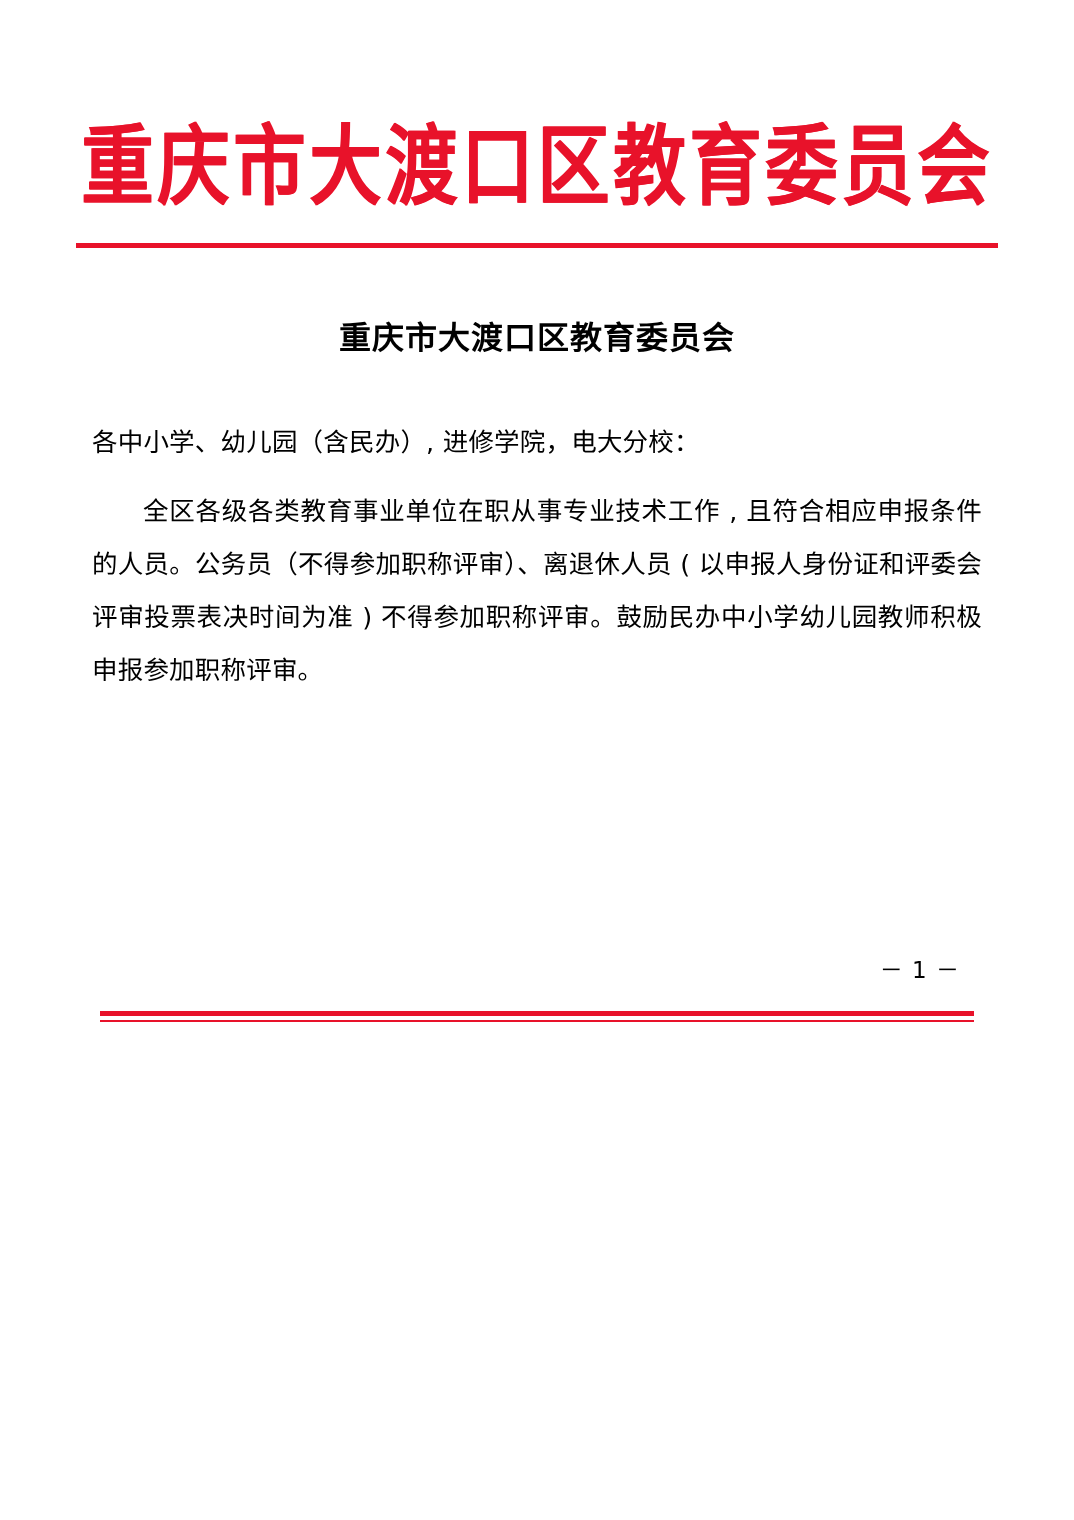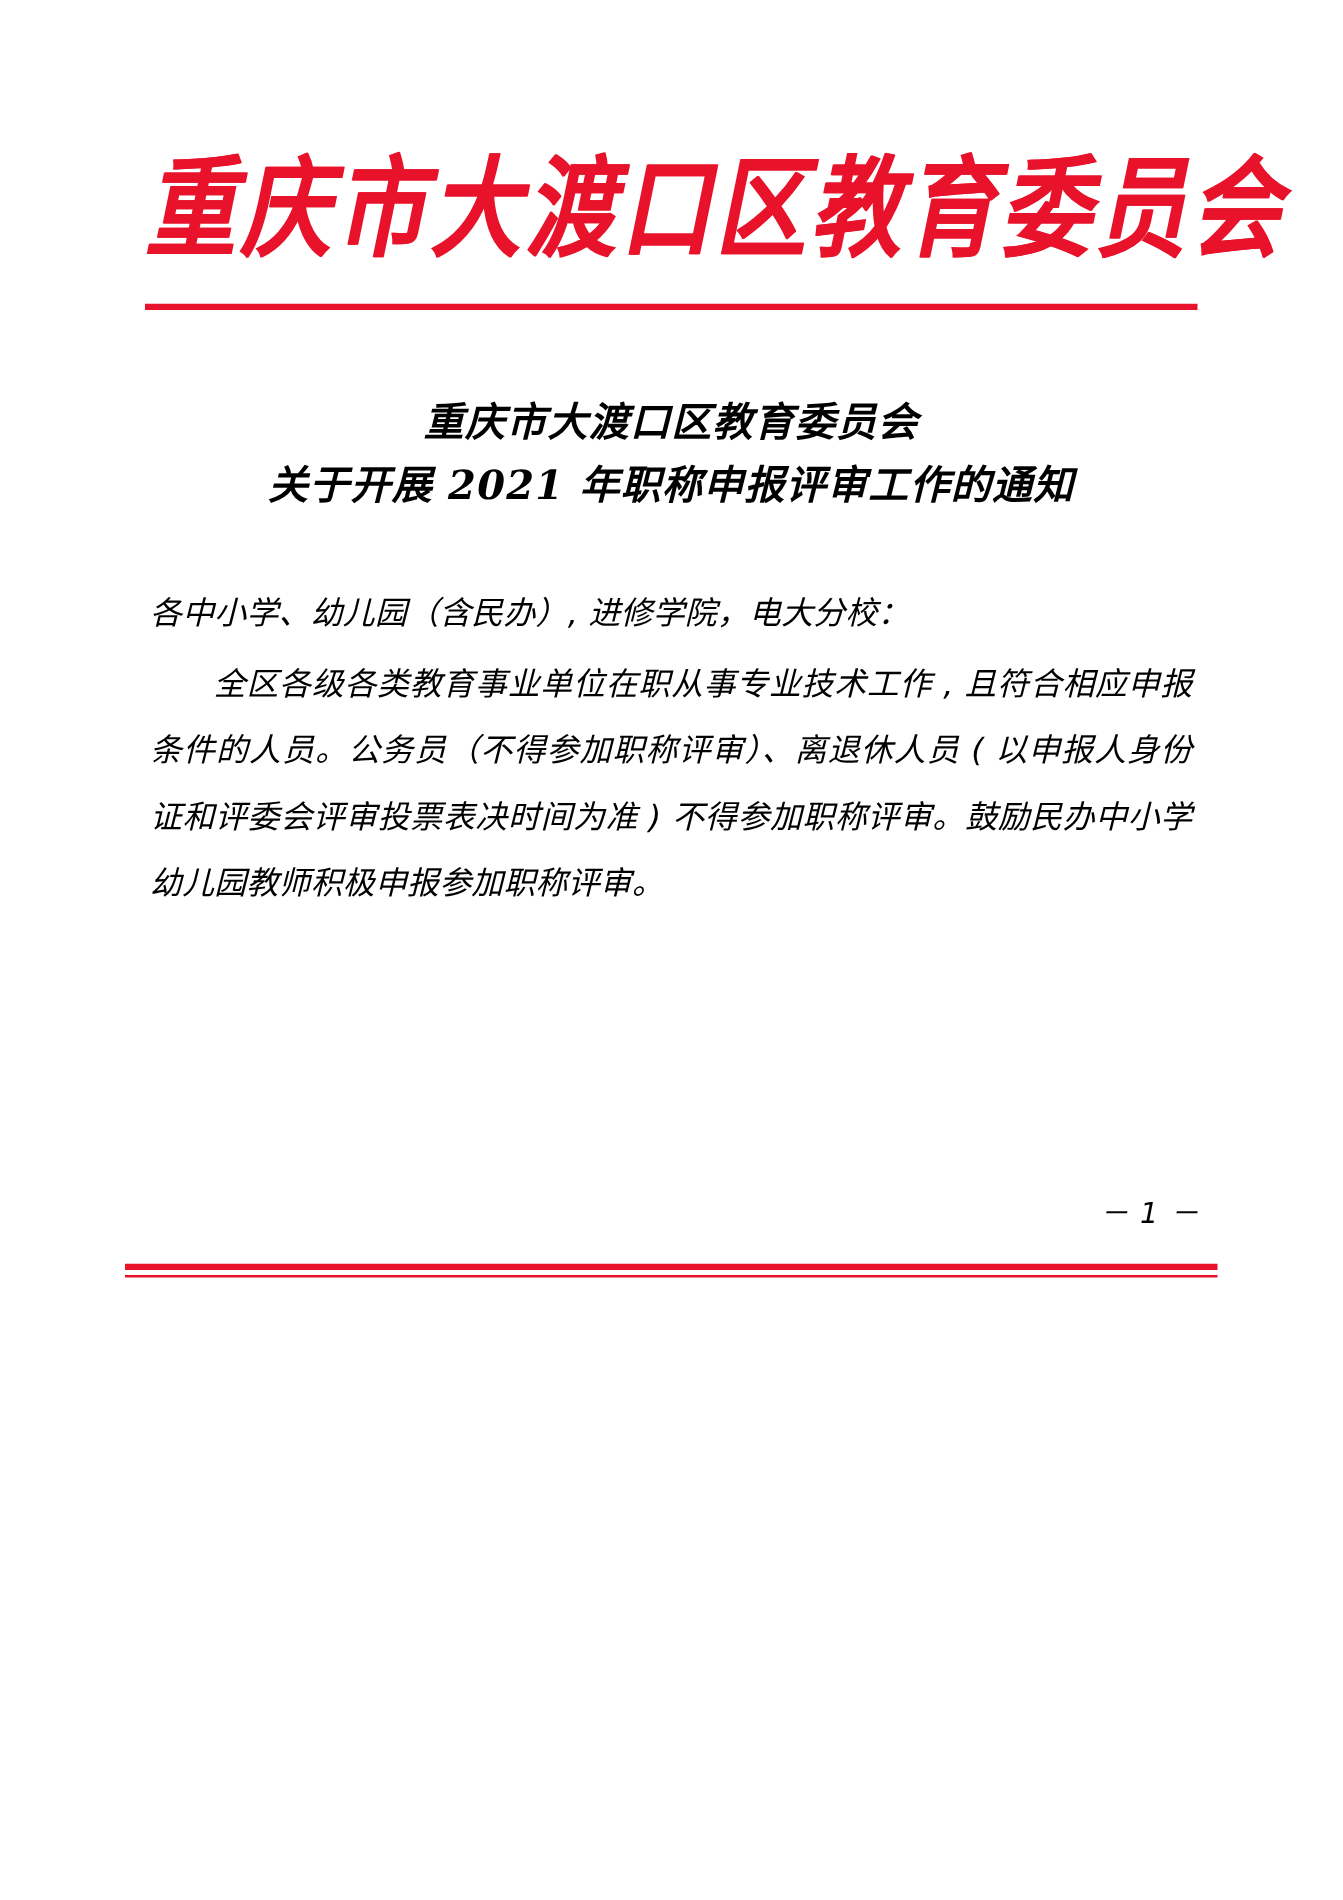--- a/index.html
+++ b/index.html
@@ -12,23 +12,22 @@
     height: 1520px;
     font-family: "Liberation Serif", "DejaVu Serif", serif;
     color: #000000;
     position: relative;
     overflow: hidden;
   }
   .page {
     width: 1074px;
     height: 1112px;
     box-sizing: border-box;
-    padding: 0 116px;
+    padding: 0 76px;
     position: relative;
-    font-style: italic;
   }
 
   
   .letterhead {
     padding-top: 118px;
     text-align: center;
   }
   .letterhead-title {
     color: #e8122a;
     font-family: "DejaVu Serif", "Liberation Serif", serif;
@@ -65,21 +64,21 @@
   .body-text {
     margin-top: 52px;
     font-family: "DejaVu Sans", "Liberation Sans", sans-serif;
     font-size: 25.5px;
     line-height: 53px;
     text-align: justify;
     text-justify: inter-ideograph;
     letter-spacing: 0.2px;
   }
   .body-text p {
-    margin: 4px;
+    margin: 16px;
   }
   .indent {
     text-indent: 2em;
   }
 
   
   .footer {
     position: absolute;
     left: 100px;
     right: 100px;
@@ -108,21 +107,20 @@
 
 <div class="page">
 
   <div class="letterhead">
     <div class="letterhead-title">重庆市大渡口区教育委员会</div>
   </div>
   <div class="letterhead-rule"></div>
 
   <div class="doc-title">
     <div>重庆市大渡口区教育委员会</div>
-    <div>关于开展 2021 年职称申报评审工作的通知</div>
   </div>
 
   <div class="body-text">
     <p>各中小学、幼儿园（含民办）, 进修学院，电大分校：</p>
     <p class="indent">全区各级各类教育事业单位在职从事专业技术工作 , 且符合相应申报条件的人员。公务员（不得参加职称评审）、离退休人员 ( 以申报人身份证和评委会评审投票表决时间为准 ) 不得参加职称评审。鼓励民办中小学幼儿园教师积极申报参加职称评审。</p>
   </div>
 
   <div class="footer">
     <div class="page-number">－ 1 －</div>
     <div class="footer-rule-thick"></div>

